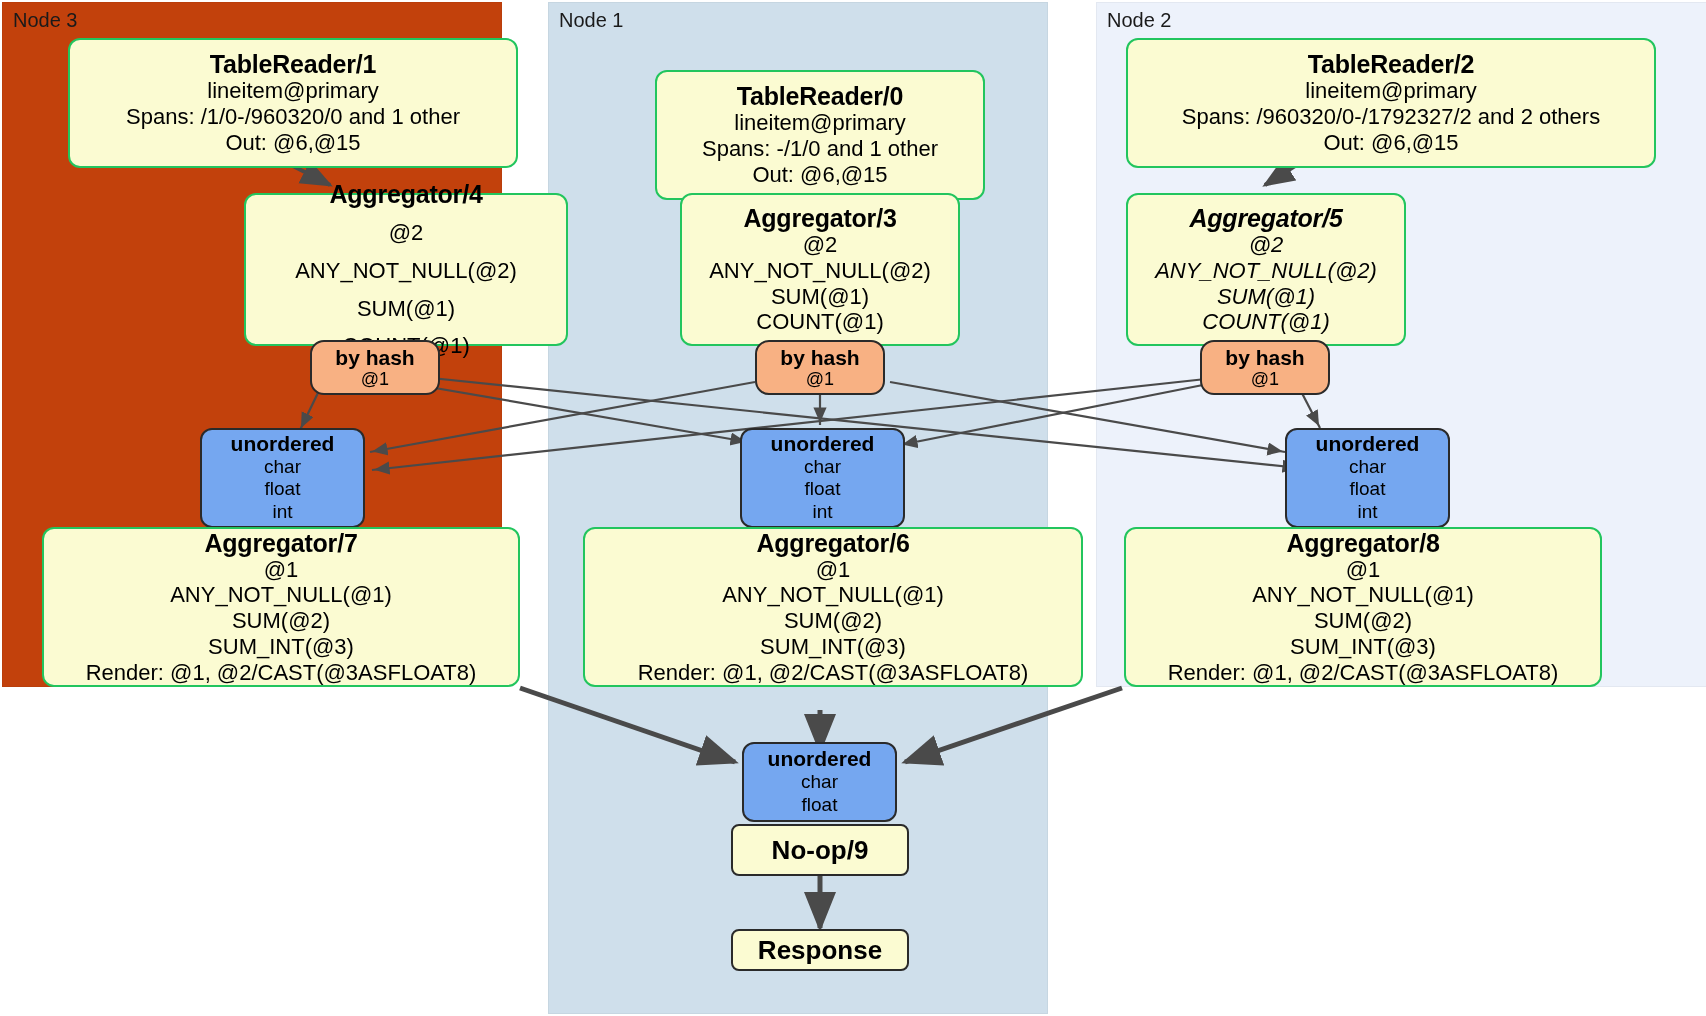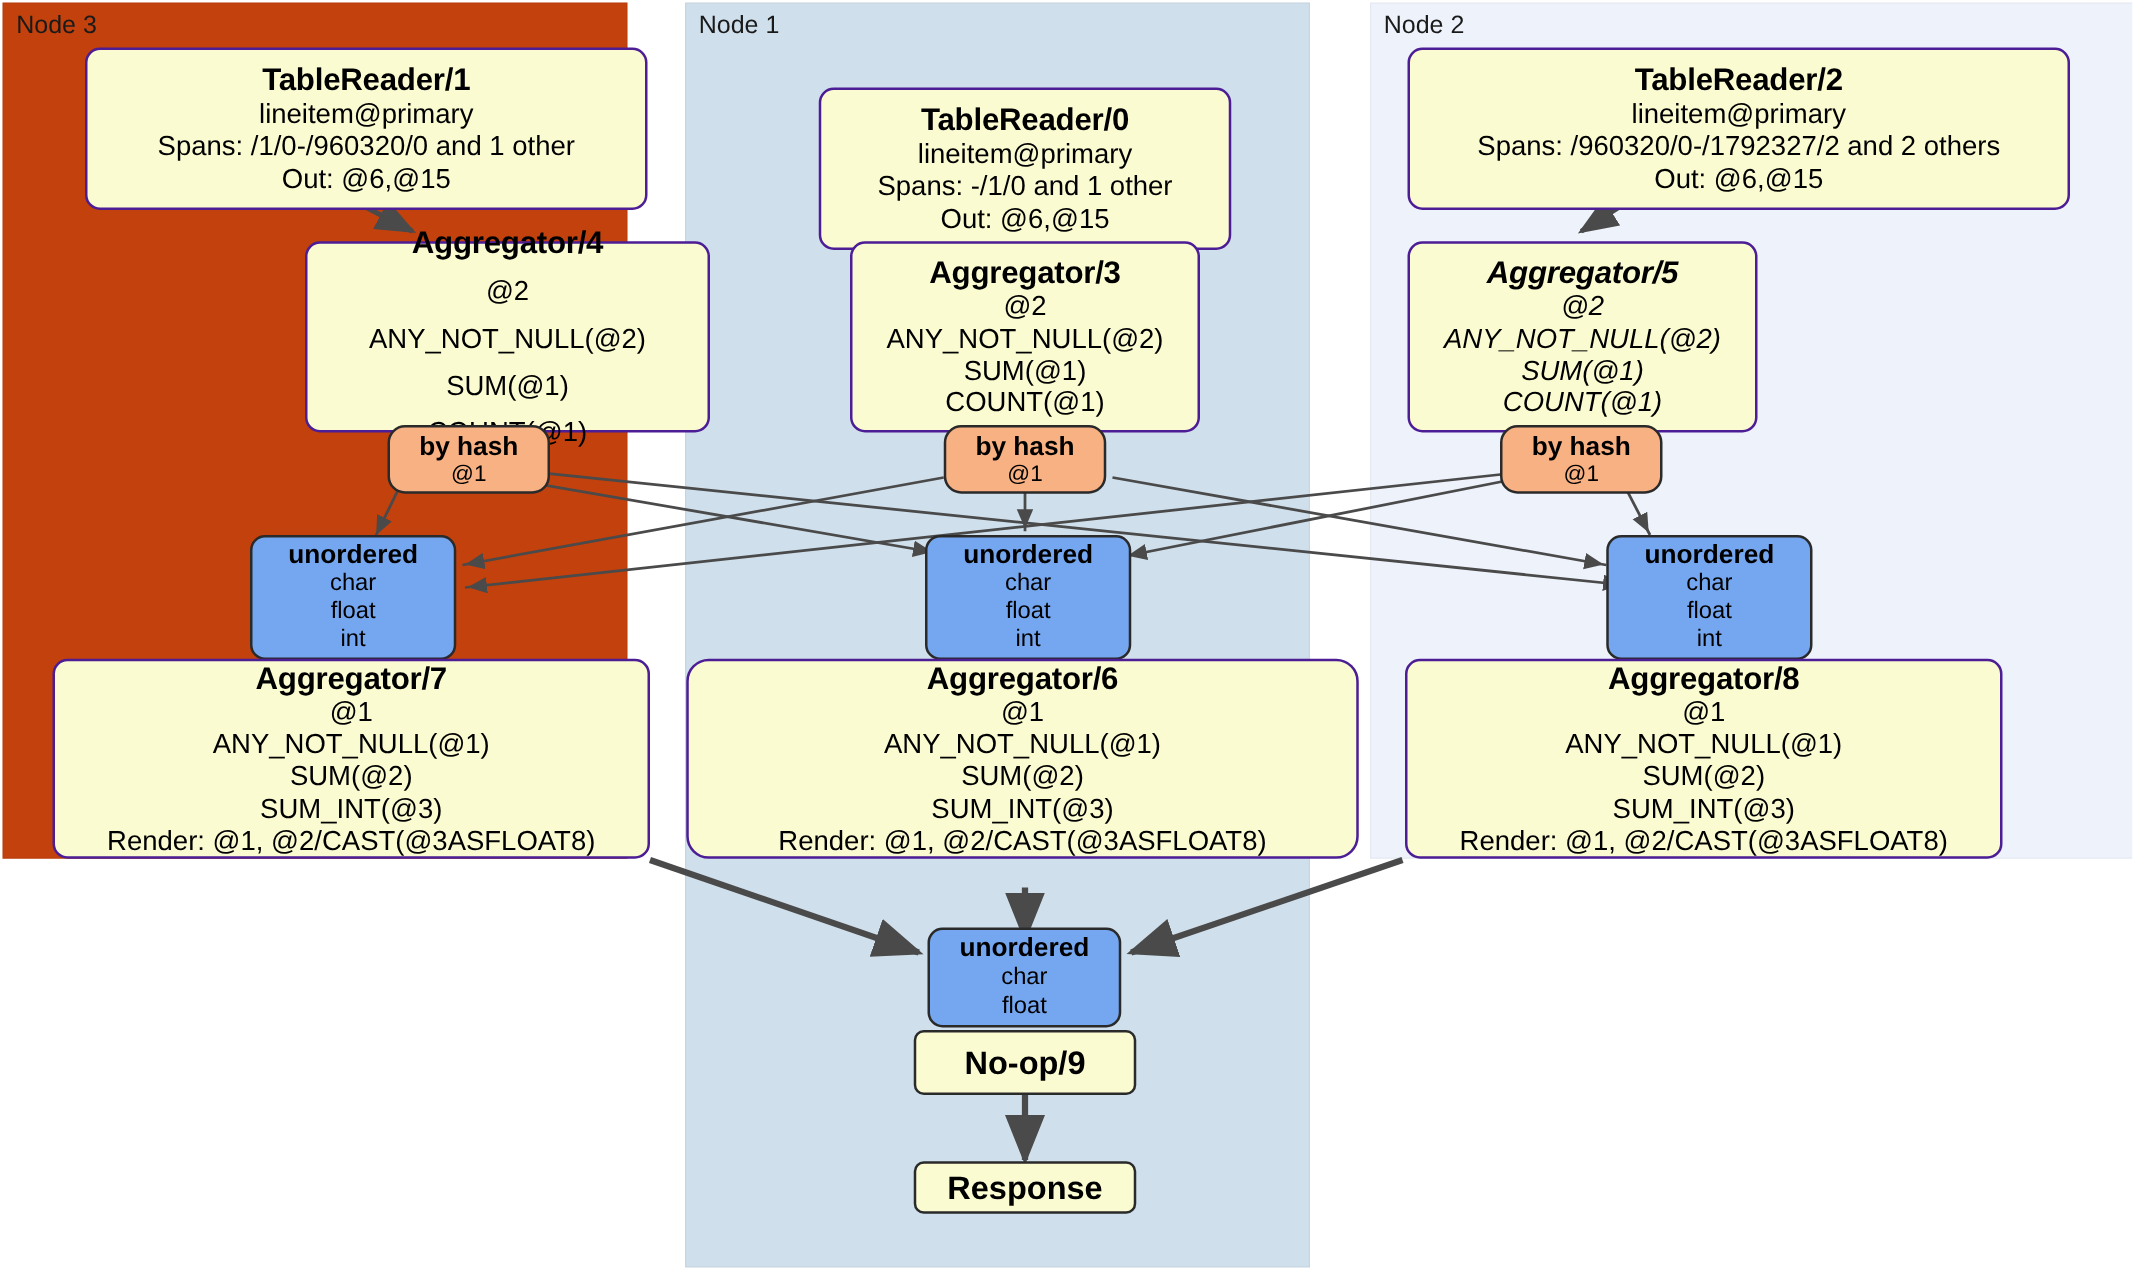--- a/index.html
+++ b/index.html
@@ -37,21 +37,21 @@
     position: absolute;
     top: 0; left: 0;
     width: 1706px; height: 1016px;
     pointer-events: none;
   }
 
   
   .proc {
     position: absolute;
     background: #fbfbd2;
-    border: 2px solid #4c1d95;
+    border: 2px solid #22c55e;
     border-radius: 12px;
     text-align: center;
     display: flex;
     flex-direction: column;
     justify-content: center;
     align-items: center;
     color: #000;
     padding: 5px 6px;
   }
   .proc .title {
@@ -240,21 +240,21 @@
 
   <div class="proc" style="left:42px; top:527px; width:478px; height:160px;">
     <div class="title">Aggregator/7</div>
     <div class="line">@1</div>
     <div class="line">ANY_NOT_NULL(@1)</div>
     <div class="line">SUM(@2)</div>
     <div class="line">SUM_INT(@3)</div>
     <div class="line">Render: @1, @2/CAST(@3ASFLOAT8)</div>
   </div>
 
-  <div class="proc" style="left:549px; top:527px; width:538px; height:160px;border-radius:18px;">
+  <div class="proc" style="left:583px; top:527px; width:500px; height:160px;">
     <div class="title">Aggregator/6</div>
     <div class="line">@1</div>
     <div class="line">ANY_NOT_NULL(@1)</div>
     <div class="line">SUM(@2)</div>
     <div class="line">SUM_INT(@3)</div>
     <div class="line">Render: @1, @2/CAST(@3ASFLOAT8)</div>
   </div>
 
   <div class="proc" style="left:1124px; top:527px; width:478px; height:160px;">
     <div class="title">Aggregator/8</div>

